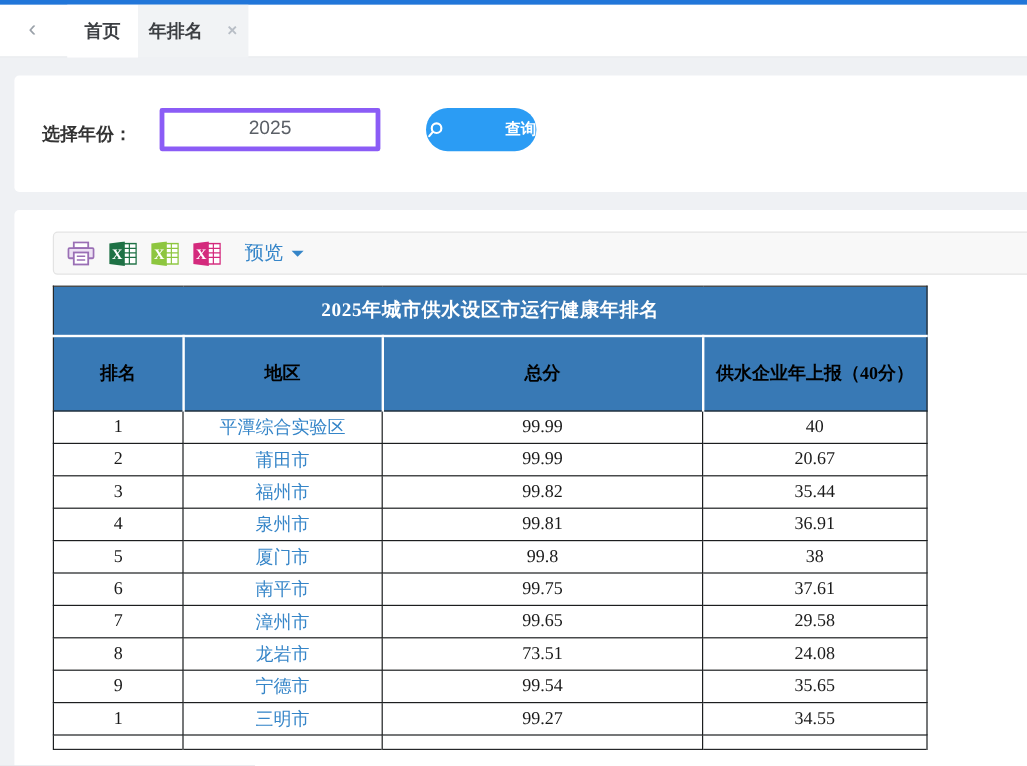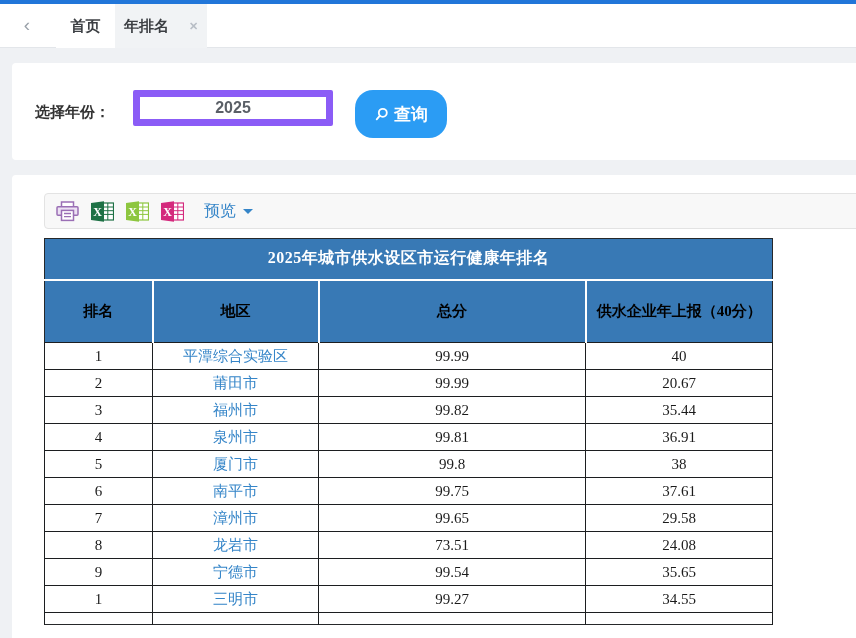--- a/index.html
+++ b/index.html
@@ -18,26 +18,26 @@
   .tab { position:absolute; top:0; height:44px; display:flex; align-items:center; justify-content:center;
     font-size:15px; font-weight:600; color:#3c3f43; cursor:pointer; }
   .tab-home { left:56px; width:59px; background:#fff; }
   .tab-active { left:115px; width:92px; background:#f1f3f5; gap:20px; }
   .tab-close { font-size:11px; font-weight:700; color:#b8bec6; line-height:1; cursor:pointer; }
 
   
   .filter-panel { position:absolute; left:12px; top:63px; width:860px; height:97px; background:#fff; border-radius:4px; }
   .year-label { position:absolute; left:23px; top:50%; transform:translateY(-50%);
     font-size:15px; font-weight:700; color:#333; }
-  .year-input { position:absolute; left:121px; top:27px; width:200px; height:36px;
-    border:7px solid #8b5cf6; border-radius:2px; text-align:center; font-size:16px; color:#5a5f66;
-    font-family:"Liberation Sans", sans-serif; outline:none; background:#fff;font-weight:bold; }
-  .search-btn { position:absolute; left:343px; top:27px; width:92px; height:48px; border:none; cursor:pointer;
-    border-radius:18px; background:var(--button-blue,#2b9cf4); color:#fff; font-size:17px; font-weight:700;
-    display:flex; align-items:center; justify-content:center; gap:5px; font-family:"Liberation Sans", sans-serif; }
+  .year-input { position:absolute; left:121px; top:27px; width:184px; height:36px;
+    border:4px solid #8b5cf6; border-radius:2px; text-align:center; font-size:16px; color:#5a5f66;
+    font-family:"Liberation Sans", sans-serif; outline:none; background:#fff; }
+  .search-btn { position:absolute; left:343px; top:27px; width:92px; height:36px; border:none; cursor:pointer;
+    border-radius:18px; background:var(--button-blue,#2b9cf4); color:#fff; font-size:13px; font-weight:700;
+    display:flex; align-items:center; justify-content:space-between; gap:5px; font-family:"Liberation Sans", sans-serif; }
 
   
   .content-panel { position:absolute; left:12px; top:175px; width:860px; height:463px; background:#fff; border-radius:4px 4px 0 0; }
   .toolbar { position:absolute; left:32px; top:18px; width:calc(100% - 32px); height:36px;
     background:#f8f8f8; border:1px solid #e3e3e3; border-radius:4px;
     display:flex; align-items:center; padding:0 10px; gap:11px; }
   .tool-btn { width:24px; height:22px; display:flex; align-items:center; justify-content:center; cursor:pointer; background:none; border:none; padding:0; }
   .preview-dd { display:flex; align-items:center; gap:7px; margin-left:9px; cursor:pointer;
     color:var(--link-blue,#3585c8); font-size:16px; }
   .caret-down { width:0; height:0; border:5px solid transparent; border-top-color:var(--link-blue,#3585c8); margin-top:5px; }

